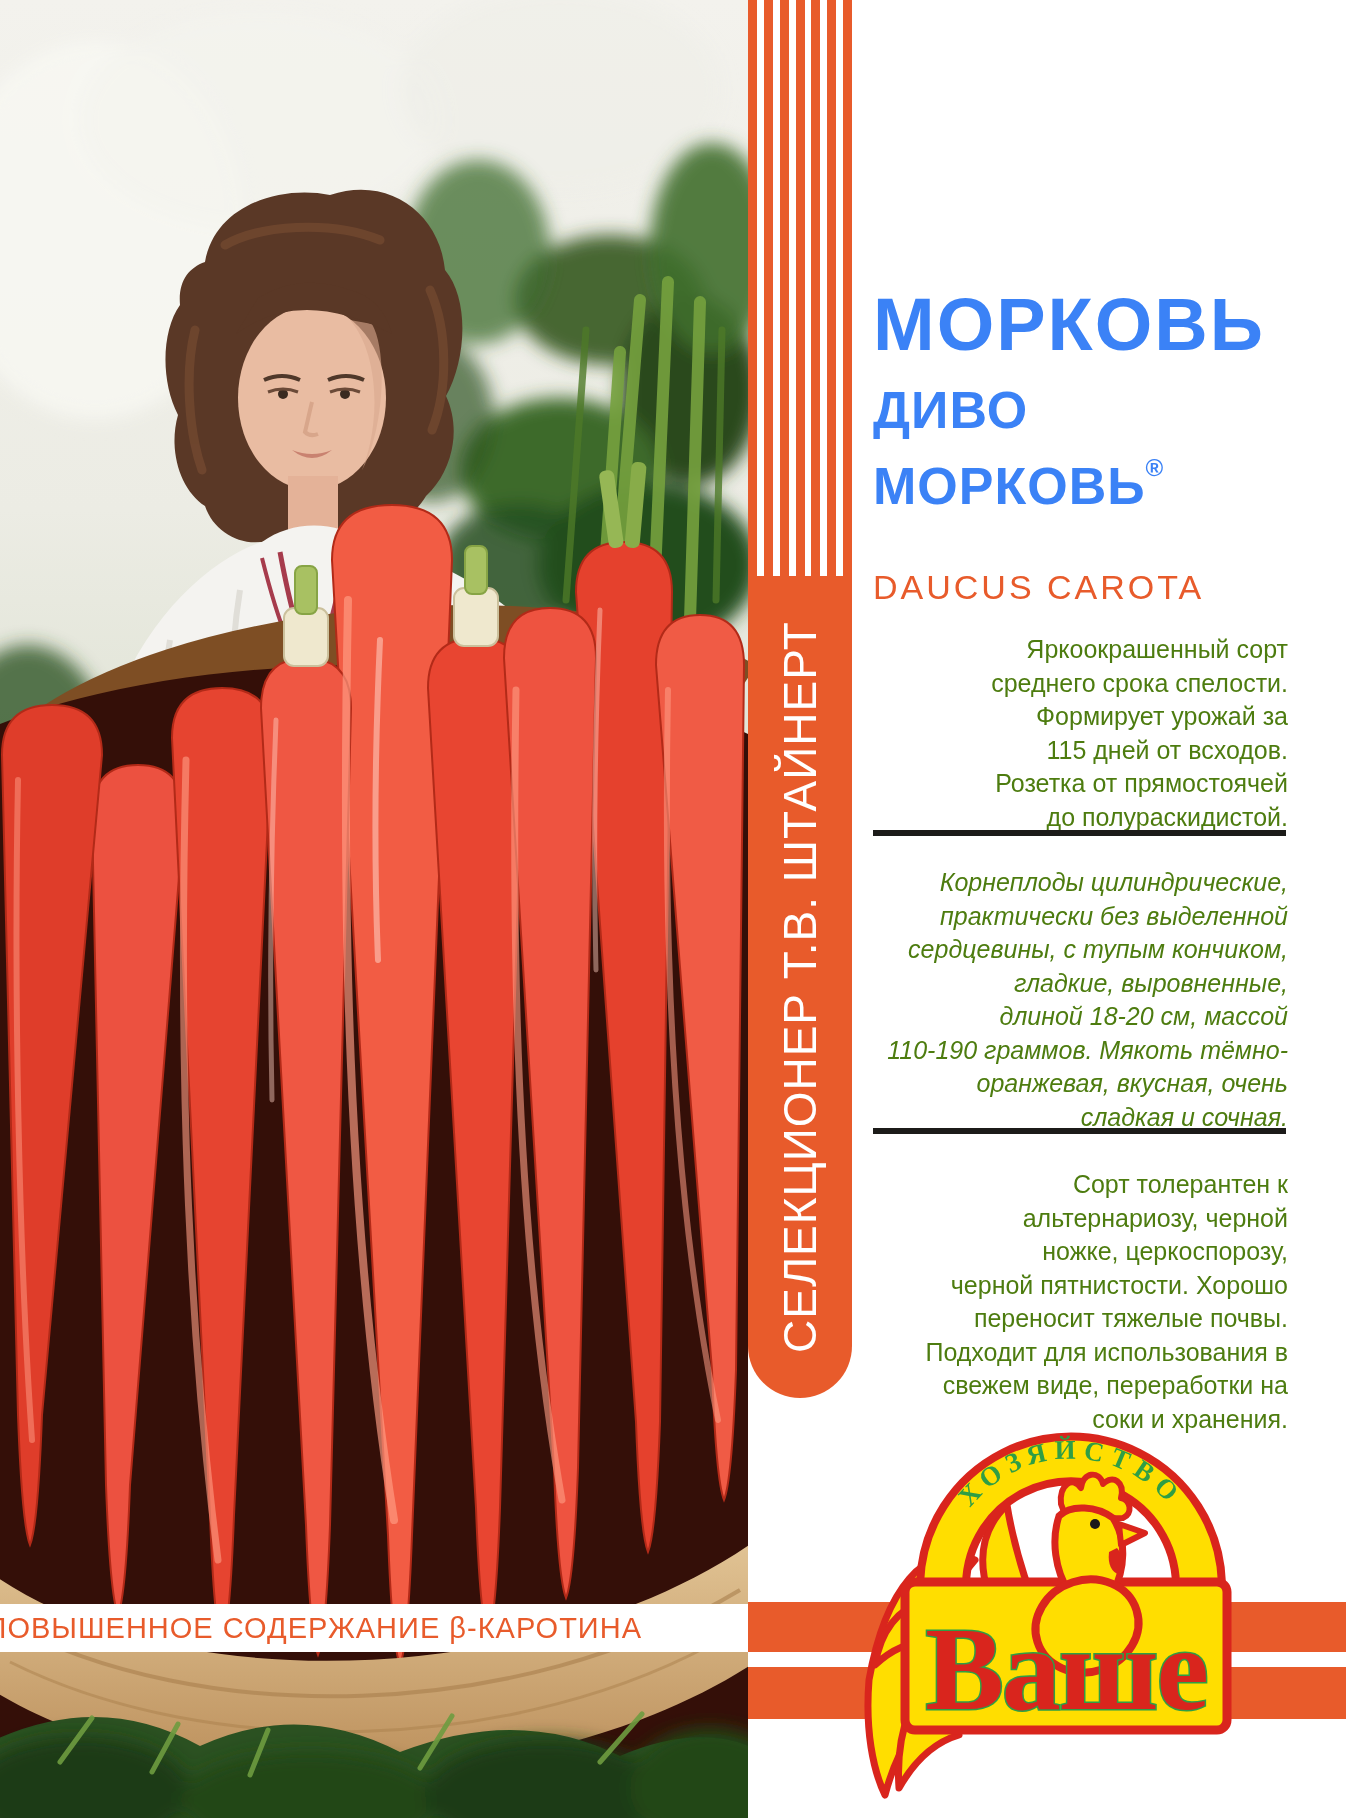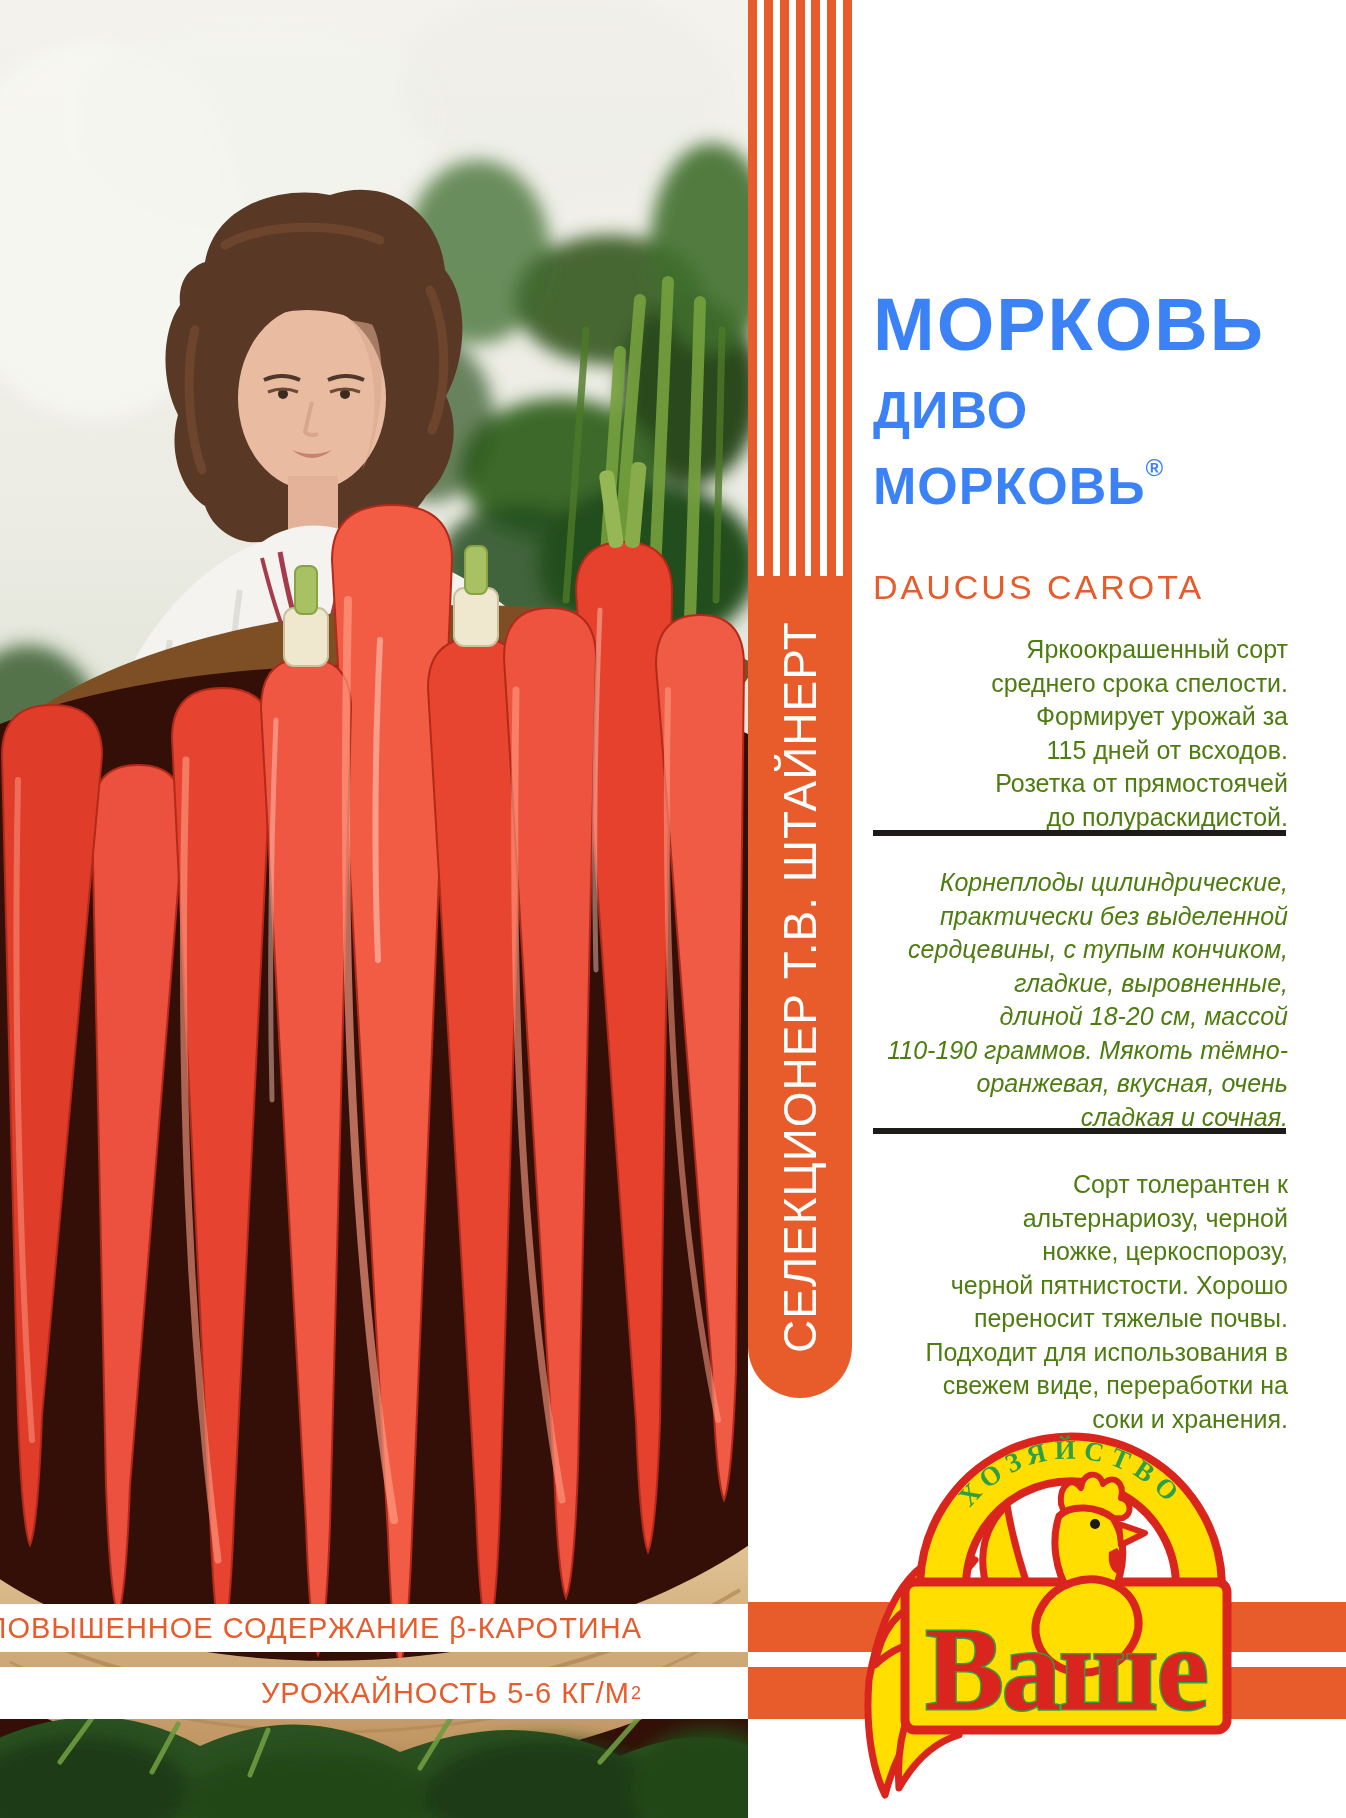--- a/index.html
+++ b/index.html
@@ -245,24 +245,20 @@
 ножке, церкоспорозу,
 черной пятнистости. Хорошо
 переносит тяжелые почвы.
 Подходит для использования в
 свежем виде, переработки на
 соки и хранения.</div>
 
   <div class="banner banner1">
     <span>ПОВЫШЕННОЕ СОДЕРЖАНИЕ β-КАРОТИНА</span>
   </div>
-  <div class="banner banner2">
-    <span>УРОЖАЙНОСТЬ 5-6 КГ/М</span>
-      <sup>2</sup>
-  </div>
 
   <div class="hstripe hstripe1"></div>
   <div class="hstripe hstripe2"></div>
 
   <svg class="logo" viewBox="0 0 390 398" xmlns="http://www.w3.org/2000/svg">
     <defs>
       <path id="arcTextPath" d="M 97,210 A 127,127 0 1 1 335,210" fill="none"></path>
     </defs>
 
     <g stroke="#D9251D" stroke-width="7" stroke-linejoin="round">

